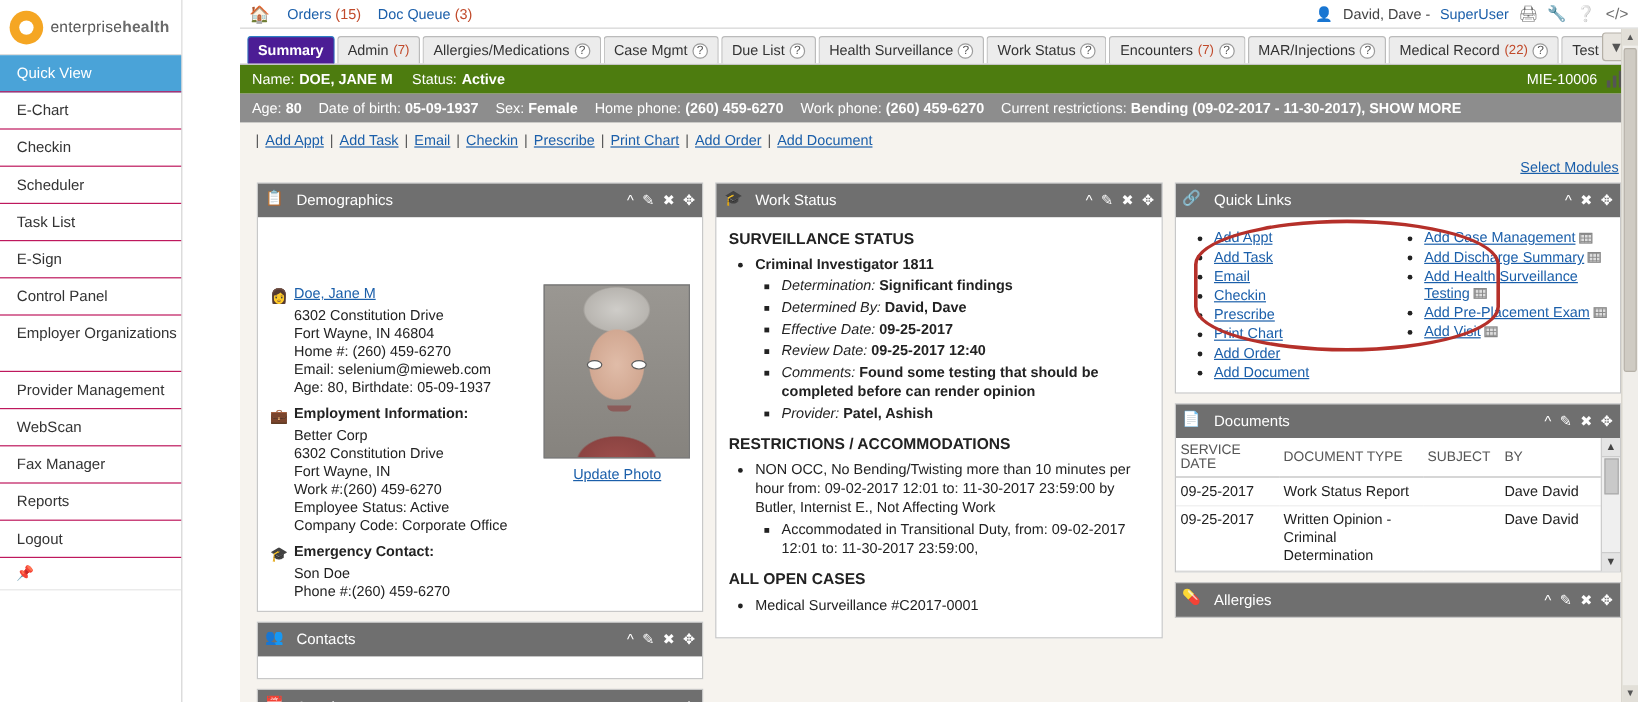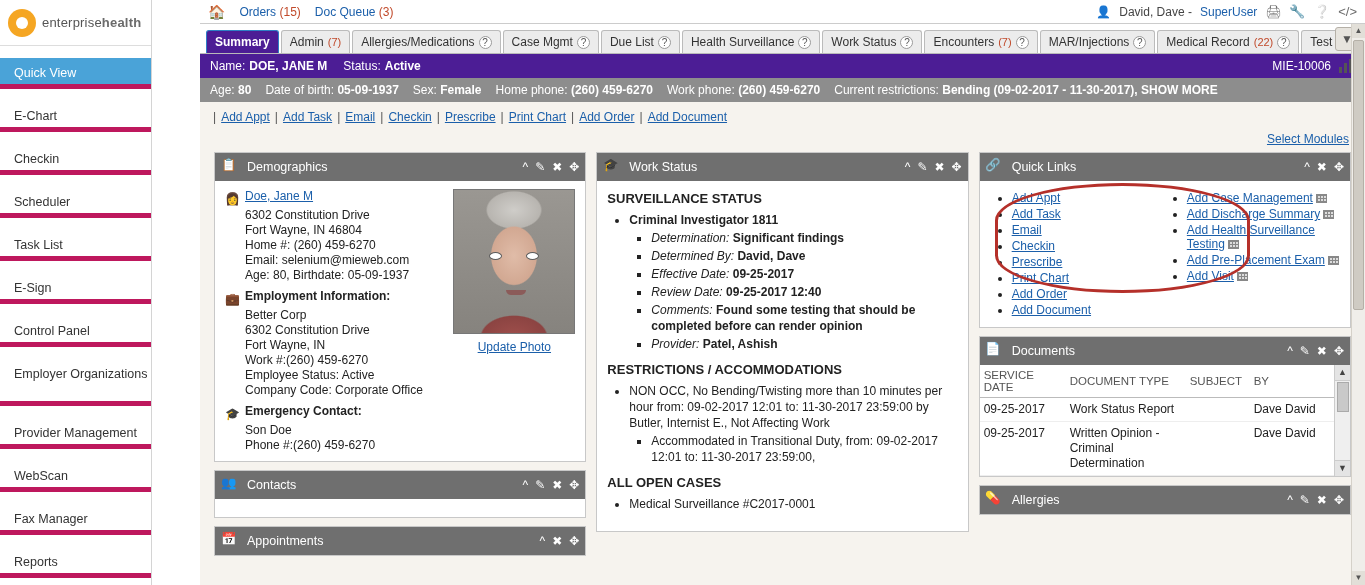--- a/index.html
+++ b/index.html
@@ -38,25 +38,24 @@
     width: 12px; height: 12px; border-radius: 50%; background: #fff;
   }
   .brand-text { font-size: 13px; color: #555; letter-spacing: .2px; }
   .brand-text b { color: #6b6b6b; font-weight: bold; }
 
   .nav-item {
     height: 31px; line-height: 31px;
     padding-left: 14px;
     font-size: 12.5px;
     color: #333;
-    border-bottom: 5px solid #be185d;
+    border-bottom: 1px solid #be185d;
     cursor: pointer;
     white-space: nowrap;
     overflow: hidden;
-    margin-top: 12px;
   }
   .nav-item.active {
     background: #4aa3d8;
     color: #fff;
   }
   .nav-item.two-line { height: 47px; line-height: 16px; padding-top: 7px; }
   .nav-pin { padding: 6px 0 6px 14px; border-bottom: 1px solid #e6e6e6; color:#555; }
 
   
   #main { flex: 1 1 auto; position: relative; height: 585px; background: #f6f3ee; overflow: hidden; }
@@ -104,21 +103,21 @@
   }
   .tab-down {
     position: absolute; right: 6px; bottom: 2px;
     width: 24px; height: 24px; background: #e7e4de;
     border: 1px solid #b5b0a7; border-radius: 3px;
     text-align: center; line-height: 22px; color: #555; cursor: pointer;
   }
 
   
   .pbanner1 {
-    height: 24px; background: #4c1d95; color: #fff;
+    height: 24px; background: #4d7c0f; color: #fff;
     display: flex; align-items: center; gap: 16px; padding: 0 10px;
     font-size: 12px;
   }
   .pbanner1 b { font-weight: bold; }
   .pbanner1 .right { margin-left: auto; display:flex; align-items:center; gap:8px; }
   .pbanner2 {
     height: 24px; background: #8d8d8d; color: #fff;
     display: flex; align-items: center; gap: 14px; padding: 0 10px;
     font-size: 12px;
   }
@@ -148,21 +147,21 @@
     font-size: 12.5px;
   }
   .panel-head .title { font-weight: normal; }
   .panel-head .tools { margin-left: auto; display: flex; gap: 7px; font-size: 12px; color: #fff; }
   .panel-head .tools span { cursor: pointer; }
   .panel-icon { width: 20px; height: 20px; display:inline-block; position: relative; }
 
   .panel-body { padding: 8px 10px; font-size: 12px; color: #222; }
 
   
-  .demo-wrap { display: flex; gap: 8px; }
+  .demo-wrap { display: flex; gap: 8px; margin-top: 48px; }
   .demo-left { flex: 1 1 auto; }
   .demo-right { width: 122px; text-align: center; }
   .photo {
     width: 122px; height: 145px; background: #8f8d8a;
     border: 1px solid #777;
     background-image:
       radial-gradient(ellipse 36px 46px at 50% 46%, #e0bca8 0%, #d2a892 62%, rgba(210,168,146,0) 65%),
       radial-gradient(ellipse 44px 30px at 50% 14%, #cfcdc9 0%, #b8b5b0 60%, rgba(184,181,176,0) 64%),
       radial-gradient(ellipse 46px 30px at 50% 103%, #9f4f4c 0%, #8c4442 70%, rgba(140,68,66,0) 74%),
       linear-gradient(#9a9792, #86837e);

